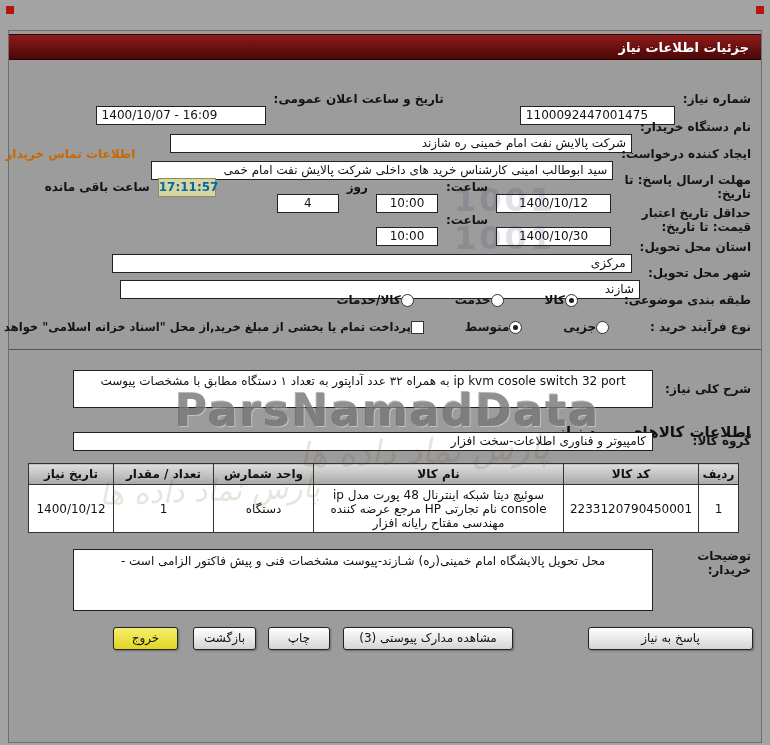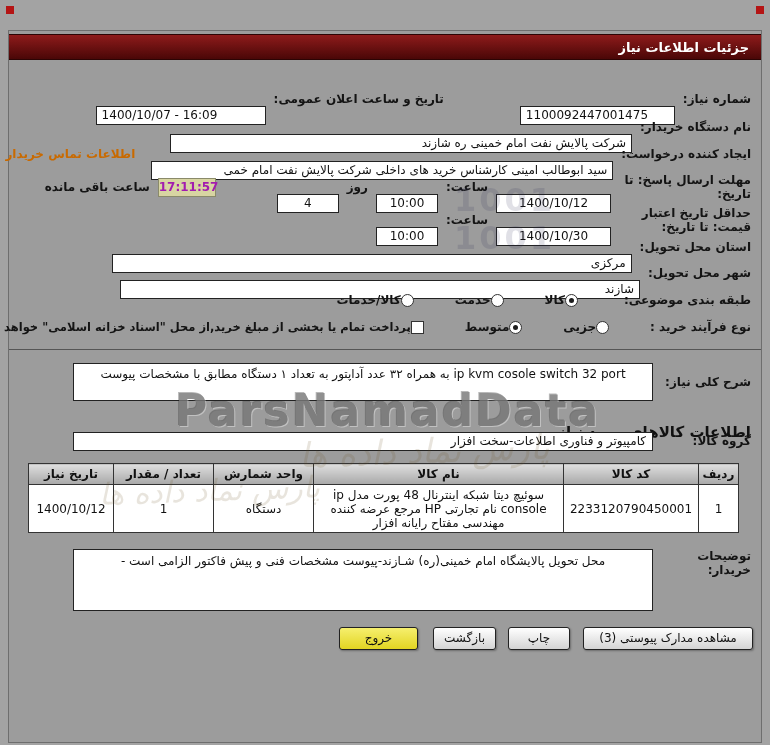--- a/index.html
+++ b/index.html
@@ -29,21 +29,21 @@
   .lbl-wrap{font-weight:bold;width:132px;white-space:normal;line-height:14px;color:#141414;}
   .lblcol{font-weight:bold;width:90px;white-space:normal;line-height:14px;color:#141414;text-align:right;flex:0 0 auto;}
   .box{background:#fff;border:1px solid #222;height:19px;line-height:17px;padding:0 5px;overflow:hidden;white-space:nowrap;flex:0 0 auto;margin-top:32px;}
   .ltr{direction:ltr;text-align:left;}
   .ctr{direction:ltr;text-align:center;}
   .w58{width:58px;} .w62{width:62px;} .w115{width:115px;} .w155{width:155px;}
   .w170{width:170px;} .w462{width:462px;} .w520{width:520px;}
   .sp25{width:25px;flex:0 0 auto;} .sp30{width:30px;flex:0 0 auto;} .sp45{width:45px;flex:0 0 auto;} .sp60{width:60px;flex:0 0 auto;}
   .grow{flex:1 1 auto;}
   .link{color:#c96a00;font-weight:bold;white-space:nowrap;cursor:pointer;}
-  .timer{background:#d8d5a2;border:1px solid #8a8a6a;color:#a21caf;font-weight:bold;height:19px;line-height:17px;text-align:center;direction:ltr;flex:0 0 auto;}
+  .timer{background:#d8d5a2;border:1px solid #8a8a6a;color:#0369a1;font-weight:bold;height:19px;line-height:17px;text-align:center;direction:ltr;flex:0 0 auto;}
   .radio{width:13px;height:13px;border:1px solid #333;border-radius:50%;background:#fff;display:inline-block;position:relative;flex:0 0 auto;}
   .radio.checked::after{content:"";position:absolute;inset:3px;background:#1c1c1c;border-radius:50%;}
   .check{width:13px;height:13px;border:1px solid #333;background:#fff;display:inline-block;flex:0 0 auto;}
   .opt{display:flex;align-items:center;flex:0 0 auto;}
   .chk-text{font-size:11.5px;}
   .divider{position:absolute;left:0;right:0;top:318px;border-top:1px solid #555;}
   .area{background:#fff;border:1px solid #222;text-align:center;overflow:hidden;flex:0 0 auto;}
   .desc-box{width:580px;height:38px;padding:3px 20px;line-height:15px;}
   .group-box{width:580px;height:19px;line-height:17px;text-align:right;padding:0 6px;}
   .notes-box{width:580px;height:62px;padding:4px 6px;line-height:15px;}
@@ -62,21 +62,21 @@
     height:23px;border:1px solid #222;border-radius:3px;
     background:linear-gradient(#ffffff,#d4d4d4);
     font-family:"DejaVu Sans",sans-serif;font-size:12px;color:#111;
     display:flex;align-items:center;justify-content:center;
     box-shadow:1px 1px 2px rgba(0,0,0,.3);cursor:pointer;flex:0 0 auto;
   }
   .btn.respond{width:165px;margin-left:75px;}
   .btn.attach{width:170px;margin-left:13px;}
   .btn.print{width:62px;margin-left:12px;}
   .btn.back{width:63px;margin-left:15px;}
-  .btn.exit{width:79px;background:linear-gradient(#f6ef6e,#e2d522);}
+  .btn.exit{width:65px;background:linear-gradient(#f6ef6e,#e2d522);}
   .wm{position:absolute;inset:0;pointer-events:none;}
   .wm-brand{
     position:absolute;top:354px;left:166px;font-size:44px;font-weight:bold;letter-spacing:2px;
     direction:ltr;color:#787878;opacity:.82;
     text-shadow:1px 1px 0 rgba(255,255,255,.45),-1px -1px 0 rgba(40,40,40,.4);
     white-space:nowrap;
   }
   .wm-script{position:absolute;font-style:italic;color:#6b5320;opacity:.15;transform:rotate(-2deg);white-space:nowrap;}
   .wm-script.s1{top:400px;left:290px;font-size:34px;}
   .wm-script.s2{top:442px;left:90px;font-size:30px;}
@@ -180,21 +180,21 @@
     </span>
     <span class="sp25"></span>
     <span class="opt">
       <span class="check"></span>
       <span class="lbl chk-text">پرداخت تمام یا بخشی از مبلغ خرید,از محل "اسناد خزانه اسلامی" خواهد بود.</span>
     </span>
   </div>
 
   <div class="divider"></div>
 
-  <div class="row" style="top:332px;height:38px">
+  <div class="row" style="top:339px;height:38px">
     <span class="lblcol">شرح کلی نیاز:</span>
     <div class="area desc-box">ip kvm cosole switch 32 port به همراه ۳۲ عدد آداپتور  به تعداد ۱ دستگاه مطابق با مشخصات پیوست</div>
   </div>
 
   <div class="hdr">اطلاعات کالاهای مورد نیاز</div>
 
   <div class="row" style="top:400px">
     <span class="lblcol">گروه کالا:</span>
     <div class="area group-box">کامپیوتر و فناوری اطلاعات-سخت افزار</div>
   </div>
@@ -229,20 +229,21 @@
       </tr>
     </tbody>
   </table>
 
   <div class="row" style="top:518px;height:62px;align-items:flex-start">
     <span class="lblcol">توضیحات خریدار:</span>
     <div class="area notes-box">محل تحویل پالایشگاه امام خمینی(ره) شـازند-پیوست مشخصات فنی و پیش فاکتور الزامی است -</div>
   </div>
 
   <div class="btns">
+    <button type="button" class="btn respond">پاسخ به نیاز</button>
     <button type="button" class="btn attach">مشاهده مدارک پیوستی (3)</button>
     <button type="button" class="btn print">چاپ</button>
     <button type="button" class="btn back">بازگشت</button>
     <button type="button" class="btn exit">خروج</button>
   </div>
 
   <div class="wm">
     <div class="wm-stamp">
       <span>1001</span>
       <span>1001</span>

